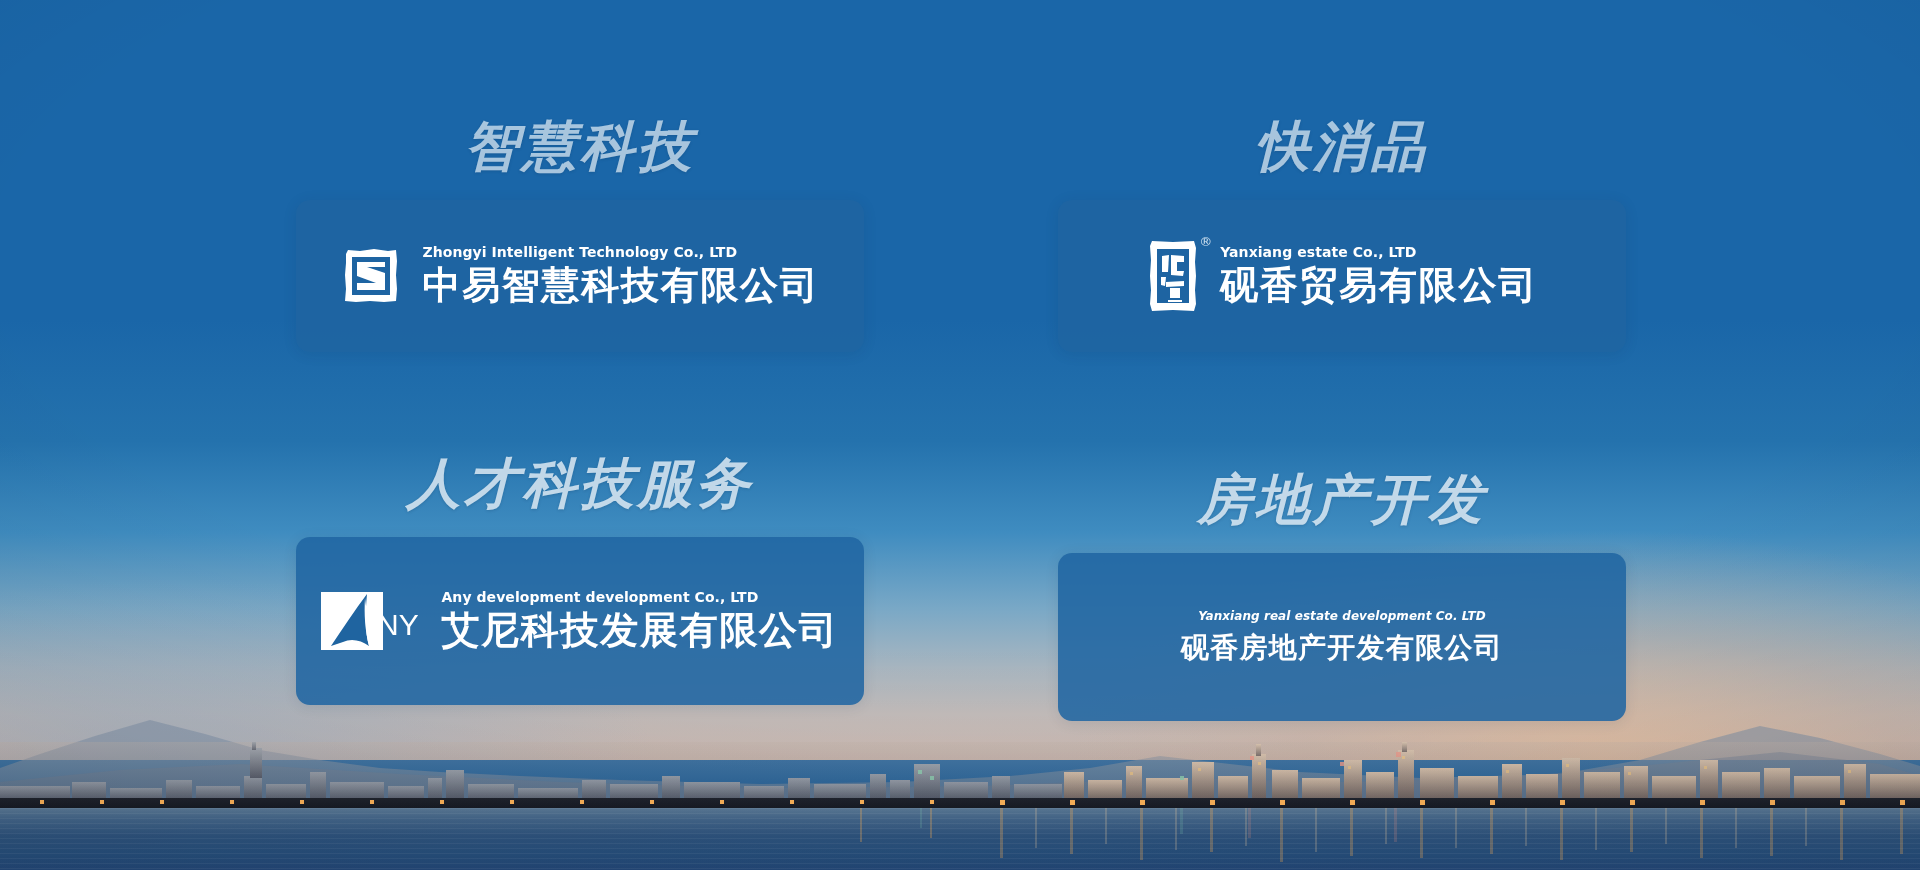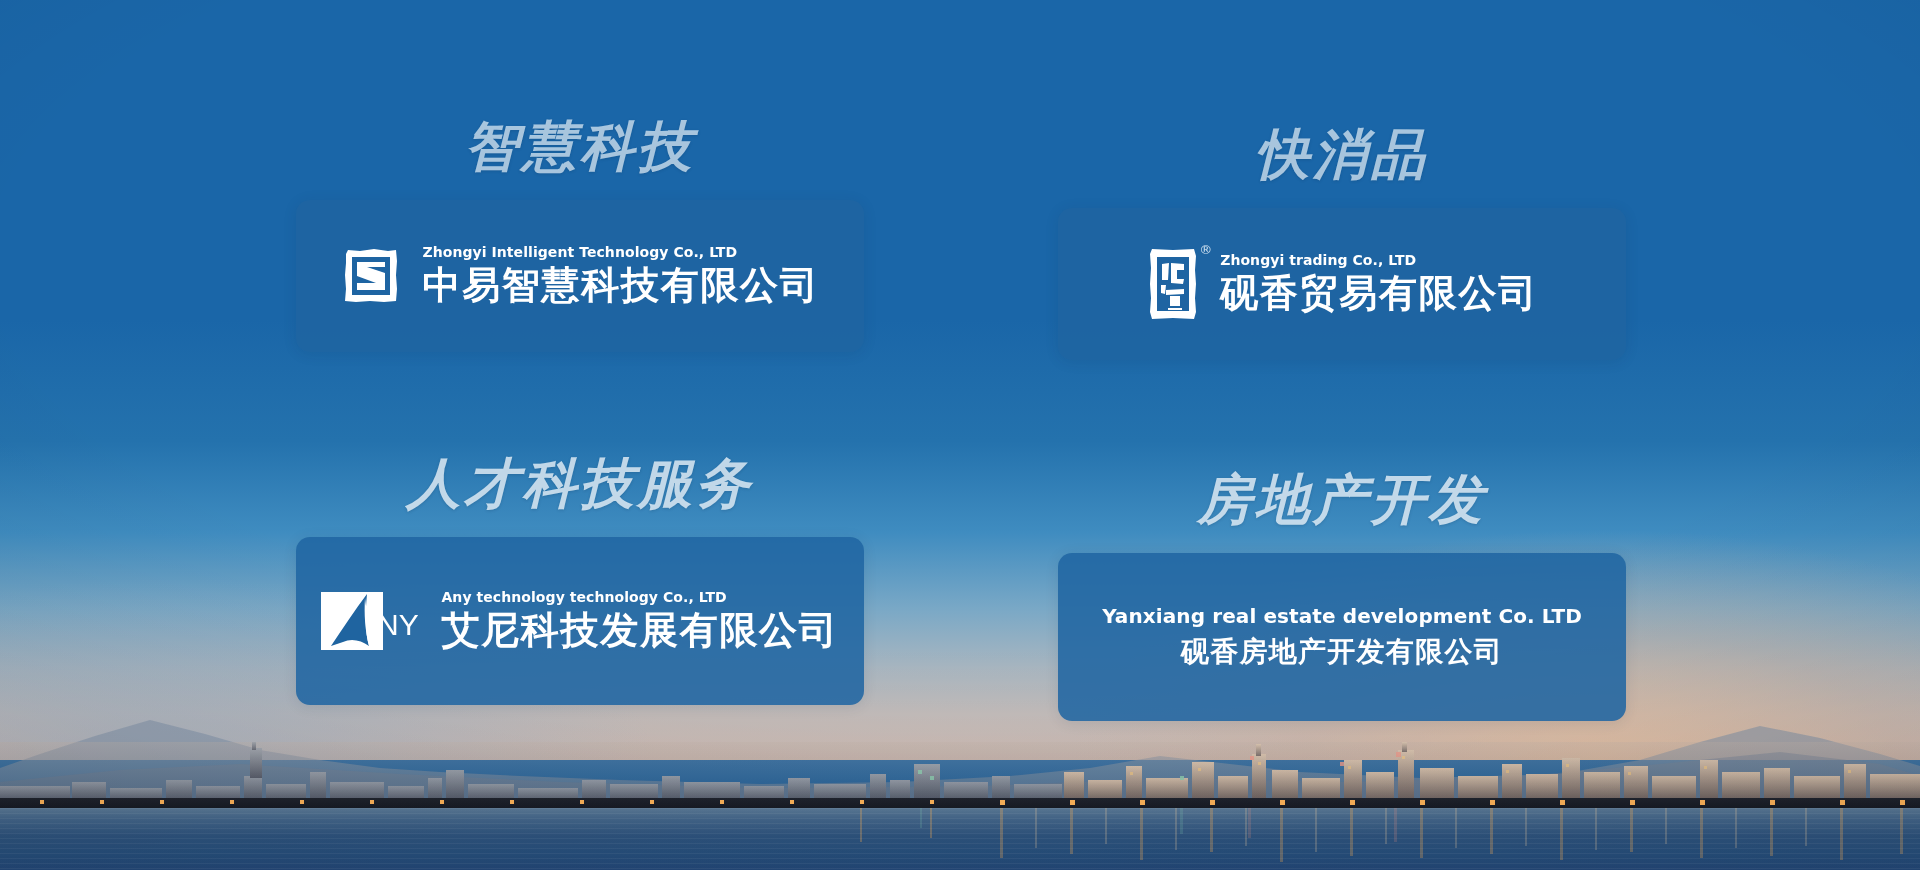--- a/index.html
+++ b/index.html
@@ -89,21 +89,21 @@
   #content {
     position:absolute; inset:0;
     display:grid;
     grid-template-columns:1fr 1fr;
     grid-template-rows:1fr 1fr;
     padding:64px 16px 100px 0;
   }
   .cell { position:relative; }
   .cell-inner { position:absolute; left:0; right:0; }
   .cell.c1 .cell-inner { left:296px; width:568px; top:56px; }
-  .cell.c2 .cell-inner { left:106px; width:568px; top:64px; }
+  .cell.c2 .cell-inner { left:106px; width:568px; top:56px; }
   .cell.c3 .cell-inner { left:296px; width:568px; top:40px; }
   .cell.c4 .cell-inner { left:106px; width:568px; top:56px; }
 
   
   .section-title {
     font-family:"DejaVu Sans","Liberation Sans",sans-serif;
     font-size:54px;
     font-weight:700;
     font-style:italic;
     letter-spacing:.07em;
@@ -154,21 +154,21 @@
     font-size:38px;
     font-weight:700;
     letter-spacing:.045em;
     color:#ffffff;
     white-space:nowrap;
     line-height:1.15;
   }
   
   .company-card.textonly .card-row { flex-direction:column; gap:6px; }
   .company-card.textonly .names { align-items:center; gap:8px; }
-  .company-card.textonly .name-en { font-size:20px; }
+  .company-card.textonly .name-en { font-size:12px;font-style:italic; }
   .company-card.textonly .name-cn { font-size:28px; }
 </style>
 </head>
 <body>
 
 <div id="bg">
   <div class="sky"></div>
   <div class="sky-glow"></div>
   <div class="sky-glow2"></div>
 
@@ -399,21 +399,21 @@
                 <path d="M15,39 L20,39 L19,48 L15,47 Z"></path>
                 <path d="M20,44 L38,43 L38,48 L20,49 Z"></path>
                 <path d="M24,50 L34,50 L34,60 L24,60 Z M27,53 L31,53 L31,57 L27,57 Z"></path>
                 <path d="M22,62 L36,62 L36,64 L22,64 Z"></path>
               </g>
             </svg>
             <span style="position:absolute;top:-4px;right:-12px;color:#cfe1f0;font-size:13px;
                          font-family:'DejaVu Sans',sans-serif;">®</span>
           </div>
           <div class="names">
-            <div class="name-en">Zhongyi trading Co., LTD</div>
+            <div class="name-en">Yanxiang estate Co., LTD</div>
             <div class="name-cn">砚香贸易有限公司</div>
           </div>
         </div>
       </div>
     </div>
   </div>
 
   <div class="cell c3">
     <div class="cell-inner">
       <div class="section-title">人才科技服务</div>
@@ -421,21 +421,21 @@
         <div class="card-row" style="gap:16px;">
           <div class="logo-box">
             <svg width="104" height="66" viewBox="0 0 104 66" aria-hidden="true">
               <rect x="0" y="4" width="62" height="58" fill="#ffffff"></rect>
               <path d="M10,58 C22,40 34,22 46,6 C44,26 44,44 48,58 C40,52 30,50 22,54 Z" fill="#1f64a0"></path>
               <path d="M44,10 C46,26 48,42 54,58 L48,58 C44,42 43,26 44,10 Z" fill="#ffffff"></path>
               <text x="56" y="47" font-family="'Liberation Sans',sans-serif" font-size="30" font-weight="400" fill="#ffffff" letter-spacing="0">NY</text>
             </svg>
           </div>
           <div class="names">
-            <div class="name-en">Any technology technology Co., LTD</div>
+            <div class="name-en">Any development development Co., LTD</div>
             <div class="name-cn">艾尼科技发展有限公司</div>
           </div>
         </div>
       </div>
     </div>
   </div>
 
   <div class="cell c4">
     <div class="cell-inner">
       <div class="section-title">房地产开发</div>

